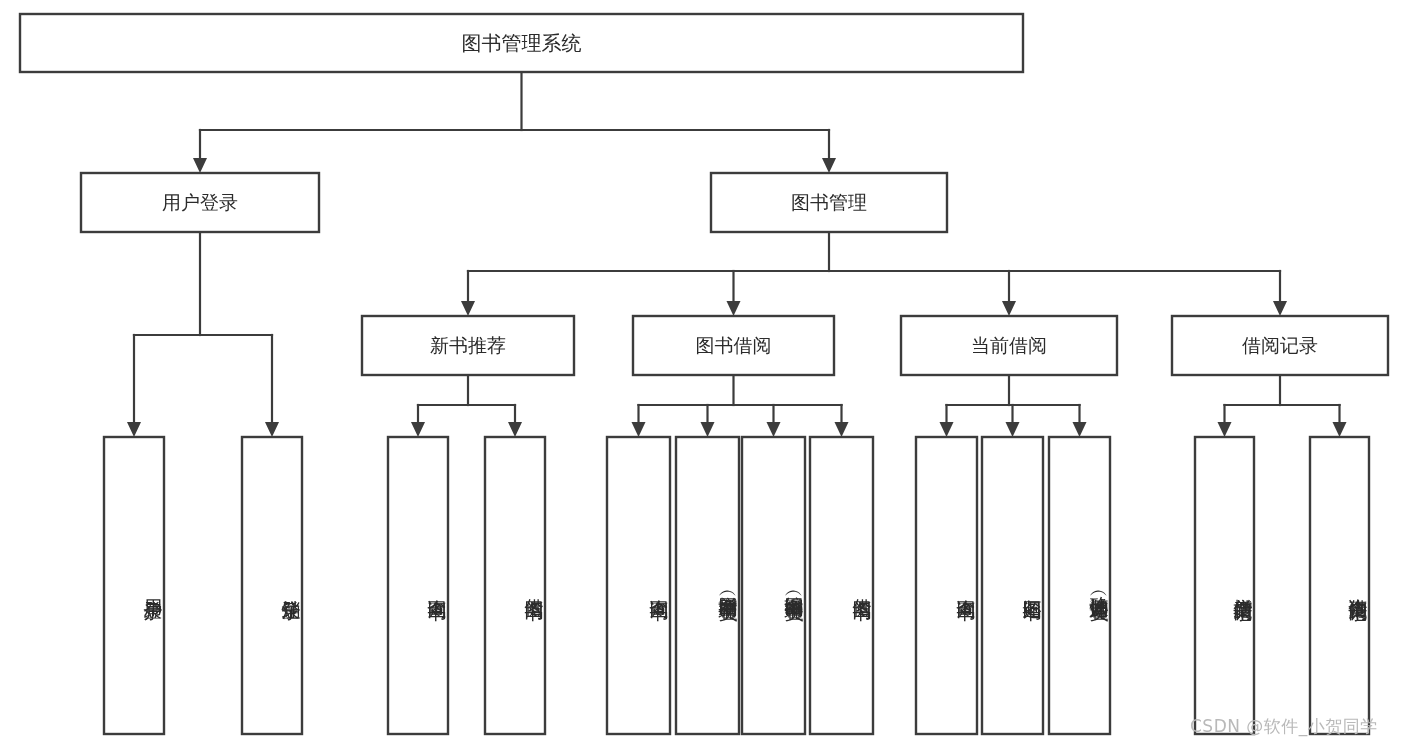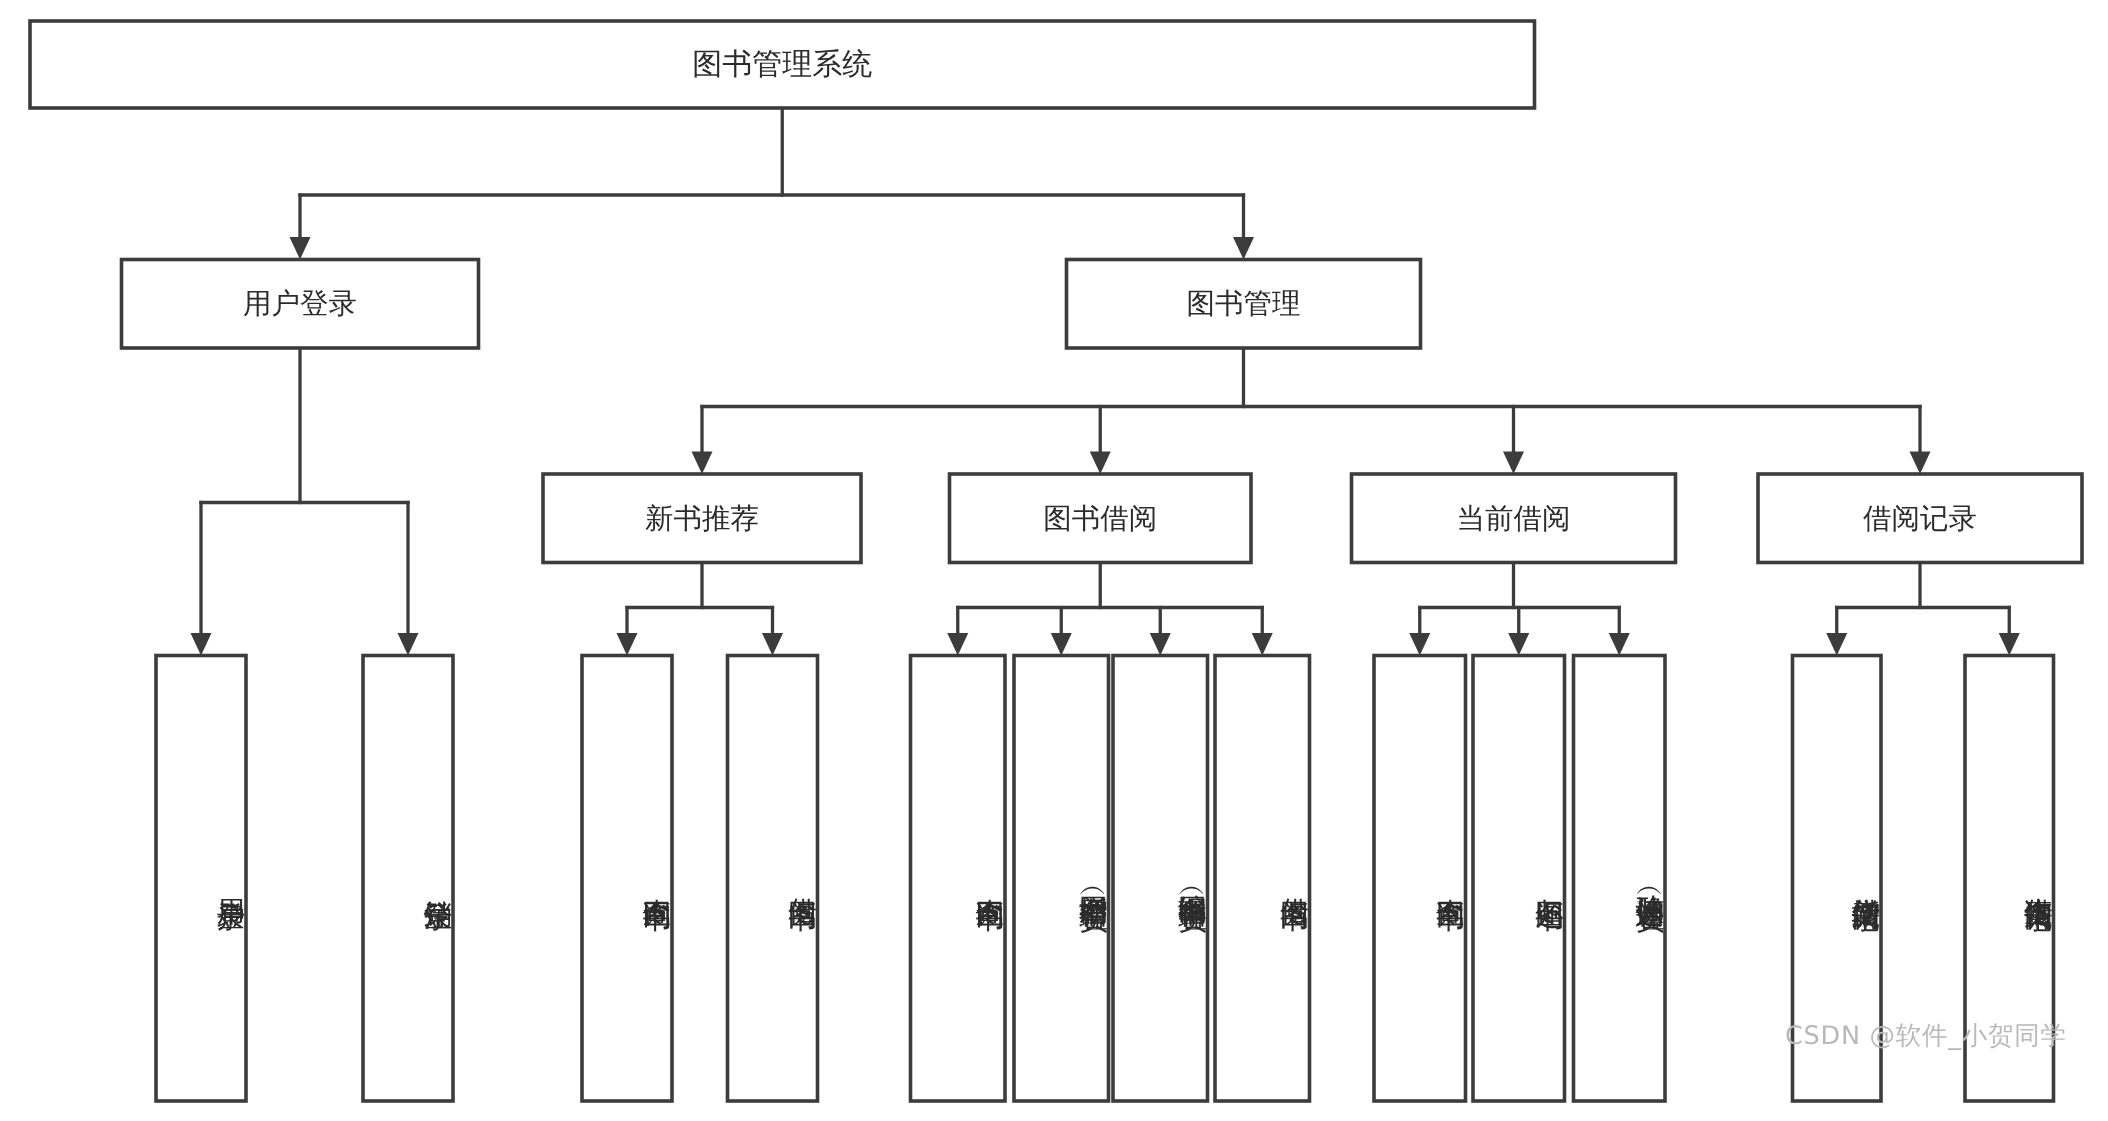--- a/index.html
+++ b/index.html
@@ -231,14 +231,14 @@
       <div class="vlabel" style="left: 607px; top: 445px; width: 63px; height: 281px;">查询图书</div>
       <div class="vlabel" style="left: 676px; top: 445px; width: 63px; height: 281px;">新增图书（管理员）</div>
       <div class="vlabel" style="left: 742px; top: 445px; width: 63px; height: 281px;">编辑图书（管理员）</div>
       <div class="vlabel" style="left: 810px; top: 445px; width: 63px; height: 281px;">借阅图书</div>
       <div class="vlabel" style="left: 916px; top: 445px; width: 61px; height: 281px;">查询图书</div>
       <div class="vlabel" style="left: 982px; top: 445px; width: 61px; height: 281px;">归还图书</div>
       <div class="vlabel" style="left: 1049px; top: 445px; width: 61px; height: 281px;">确认归还（管理员）</div>
       <div class="vlabel" style="left: 1195px; top: 445px; width: 59px; height: 281px;">新增借阅记录</div>
       <div class="vlabel" style="left: 1310px; top: 445px; width: 59px; height: 281px;">查询借阅记录</div>
     </div>
-  <div class="watermark" style="left: 1190px; top: 679px;">CSDN @软件_小贺同学</div>
+  <div class="watermark" style="left: 1190px; top: 715px;">CSDN @软件_小贺同学</div>
 </div>
 
 </body></html>

